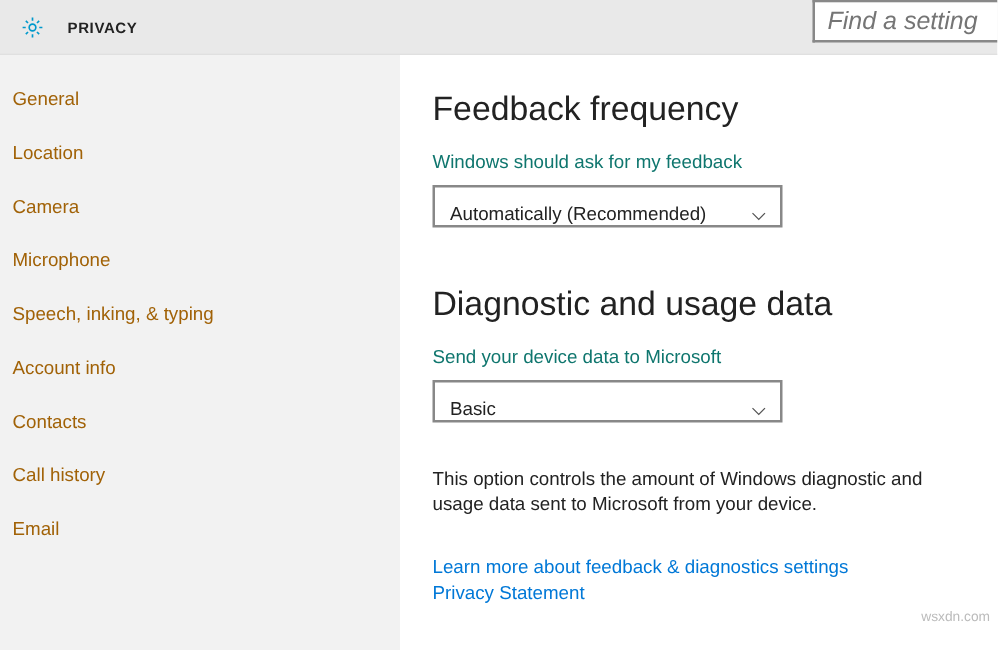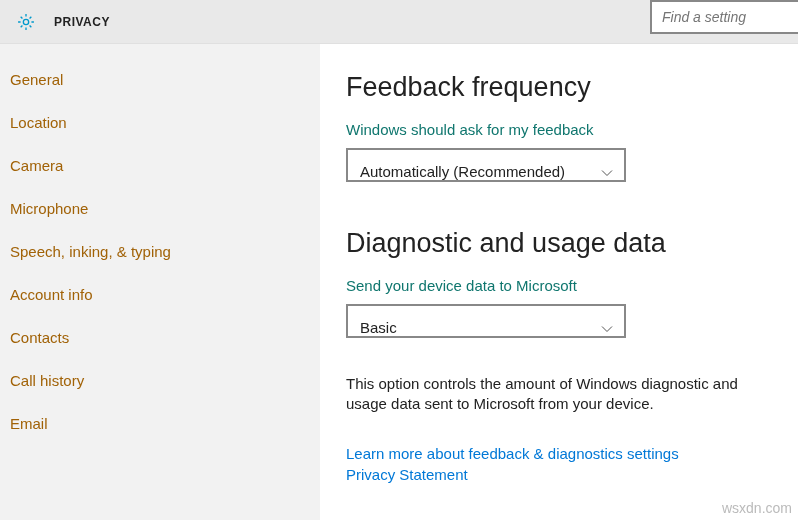--- a/index.html
+++ b/index.html
@@ -46,21 +46,21 @@
       width: 148px;
       border: 2px solid #888;
       border-right: none;
     }
     .search-box input {
       width: 100%;
       height: 100%;
       border: none;
       outline: none;
       padding: 0 10px;
-      font-size: 14px;
+      font-size: 20px;
       font-style: italic;
       color: #666;
       background: #fff;
     }
     .content {
       display: flex;
       height: calc(100% - 44px);
     }
     .sidebar {
       width: 320px;
@@ -125,23 +125,23 @@
       color: #0078d7;
       font-size: 15px;
       cursor: pointer;
       display: block;
     }
     .link + .link {
       margin-top: 4px;
     }
     .watermark {
       position: absolute;
-      bottom: 4px;
+      bottom: 20px;
       right: 6px;
-      font-size: 14px;
+      font-size: 11px;
       color: #bbb;
     }
   </style>
 </head>
 <body>
 
 <div class="header">
   <span class="gear-icon">
     <svg viewBox="0 0 24 24" width="20" height="20" fill="none" stroke="currentColor" stroke-width="1.6">
       <circle cx="12" cy="12" r="3.2"></circle>

